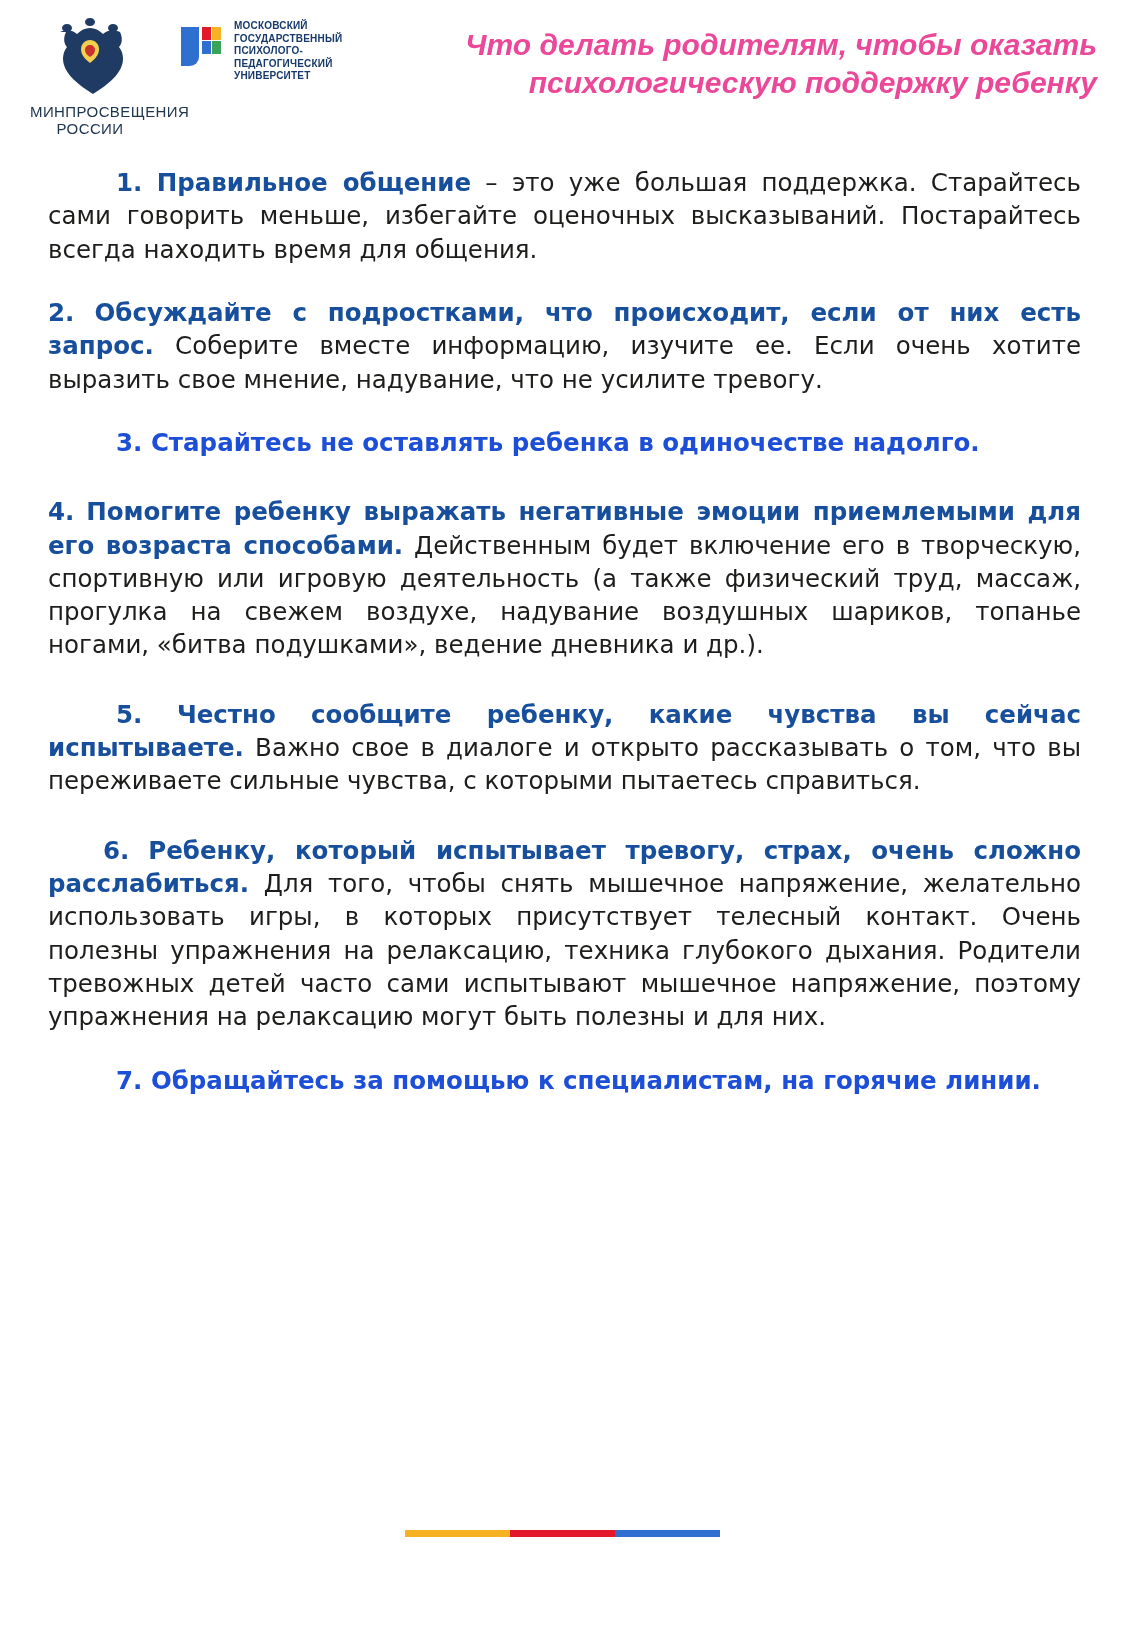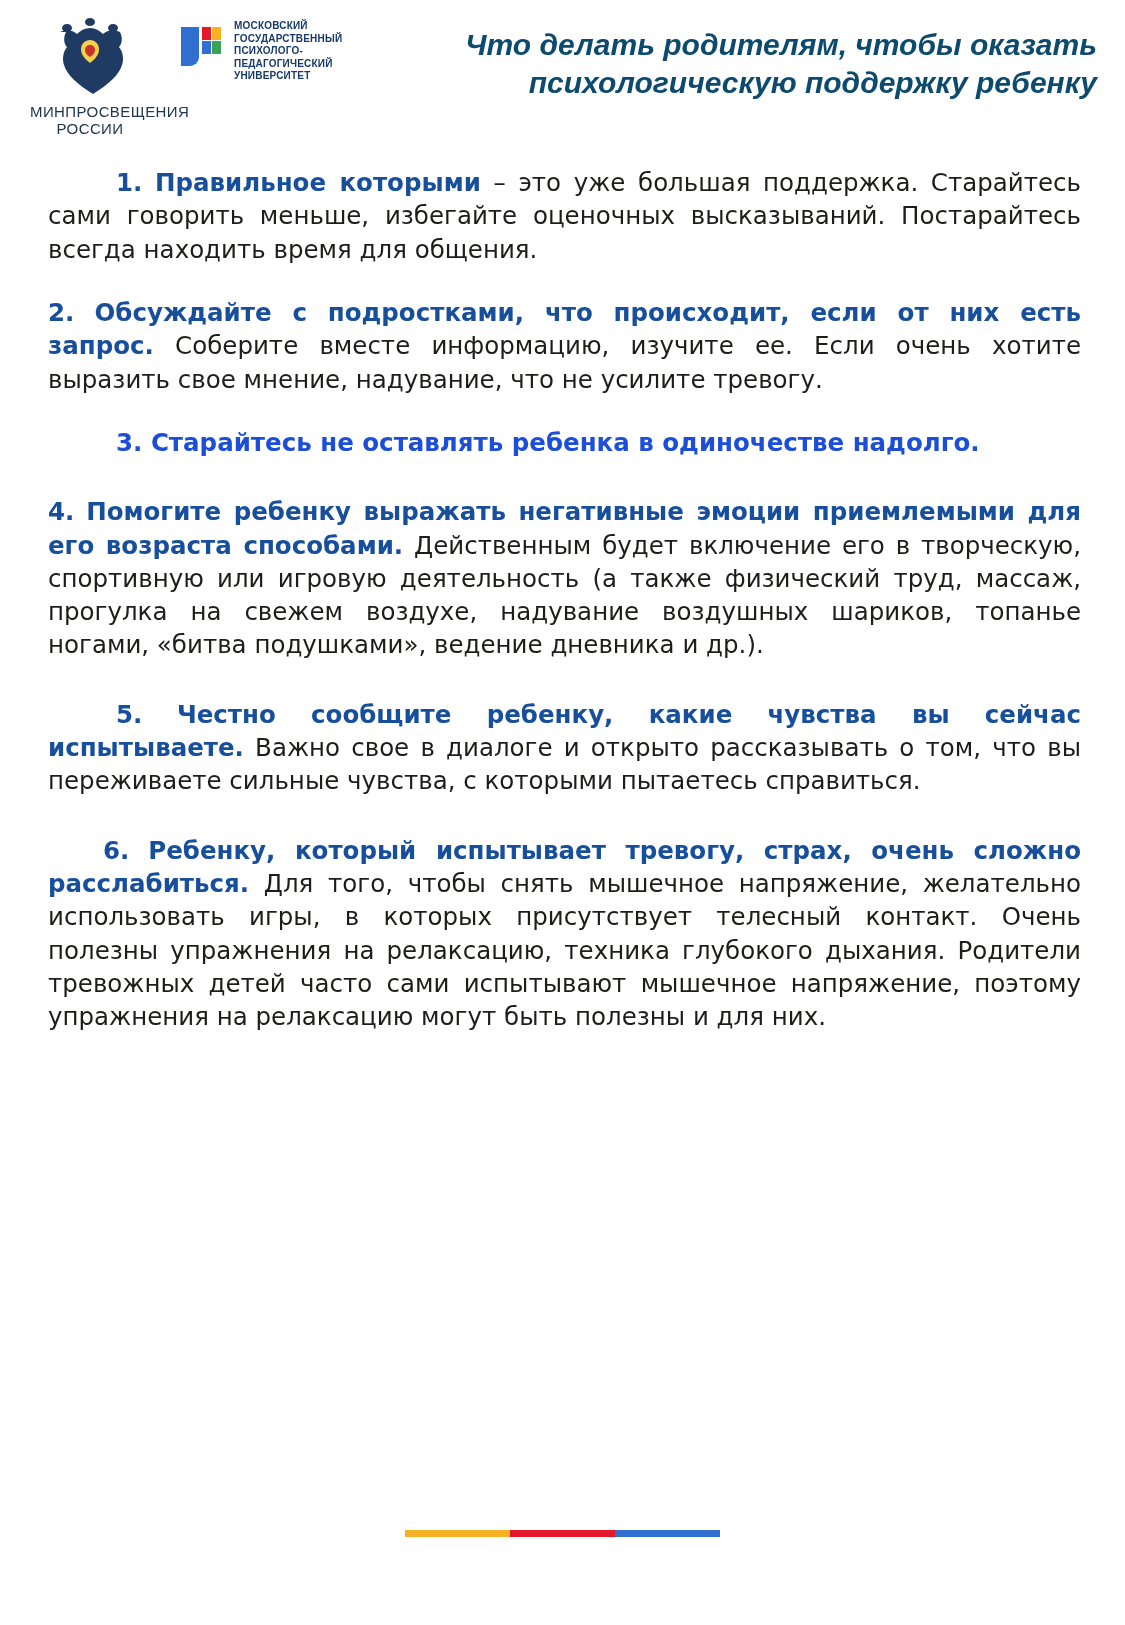--- a/index.html
+++ b/index.html
@@ -66,21 +66,21 @@
   }
 
   .title {
     flex: 1 1 auto;
     text-align: right;
     font-family: "Liberation Sans", sans-serif;
     font-style: italic;
     font-weight: bold;
     font-size: 30px;
     line-height: 1.28;
-    color: #0c4a6e;
+    color: #ec4899;
     padding-top: 16px;
     padding-right: 8px;
   }
 
   
   .content {
     padding: 0 44px 0 48px;
     box-sizing: border-box;
   }
   p {
@@ -180,21 +180,21 @@
   </div>
 
   <div class="title">Что делать родителям, чтобы оказать психологическую поддержку ребенку</div>
 </div>
 
 <div class="content">
 
 
   <p class="para gap-lg indent">
     <b class="blue">1.</b>
-    <b class="blue">Правильное которыми</b><span> – это уже большая поддержка. Старайтесь сами говорить меньше, избегайте оценочных высказываний. Постарайтесь всегда находить время для общения.</span>
+    <b class="blue">Правильное общение</b><span> – это уже большая поддержка. Старайтесь сами говорить меньше, избегайте оценочных высказываний. Постарайтесь всегда находить время для общения.</span>
   </p>
 
   <p class="para gap-md">
     <b class="blue">2.</b>
     <b class="blue">Обсуждайте с подростками, что происходит, если от них есть запрос.</b><span> Соберите вместе информацию, изучите ее. Если очень хотите выразить свое мнение, надувание, что не усилите тревогу.</span>
   </p>
 
   <p class="para gap-md indent allbold">
     <b>3.</b>
     <b>Старайтесь не оставлять ребенка в одиночестве надолго.</b>
@@ -208,20 +208,24 @@
   <p class="para gap-lg indent">
     <b class="blue">5.</b>
     <b class="blue">Честно сообщите ребенку, какие чувства вы сейчас испытываете.</b><span> Важно свое в диалоге и открыто рассказывать о том, что вы переживаете сильные чувства, с которыми пытаетесь справиться.</span>
   </p>
 
   <p class="para gap-lg indent-sm">
     <b class="blue">6.</b>
     <b class="blue">Ребенку, который испытывает тревогу, страх, очень сложно расслабиться.</b><span> Для того, чтобы снять мышечное напряжение, желательно использовать игры, в которых присутствует телесный контакт. Очень полезны упражнения на релаксацию, техника глубокого дыхания. Родители тревожных детей часто сами испытывают мышечное напряжение, поэтому упражнения на релаксацию могут быть полезны и для них.</span>
   </p>
 
+  <p class="para gap-md hang allbold" style="margin-left:68px; text-align:left;">
+    <b>7.</b>
+    <b>Обращайтесь за помощью к специалистам, на горячие линии.</b>
+  </p>
 
 </div>
 
 <div class="footer-bar">
   <div class="bar-seg bar-y"></div>
   <div class="bar-seg bar-r"></div>
   <div class="bar-seg bar-b"></div>
 </div>
 
 </body></html>

